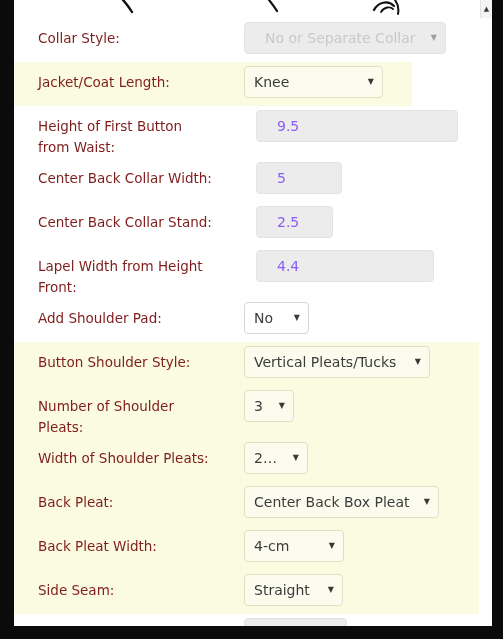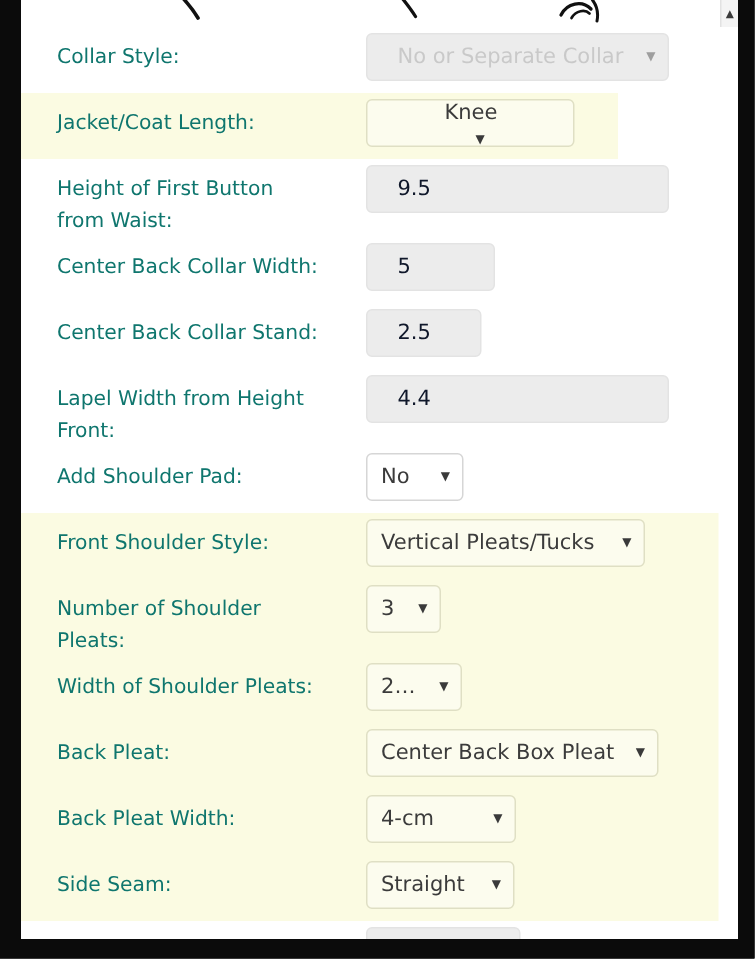--- a/index.html
+++ b/index.html
@@ -99,21 +99,21 @@
     width: 398px;
     background: #fbfbe2;
     z-index: 0;
   }
   .row.hl-narrow { background: transparent; }
 
   .label {
     width: 206px;
     min-width: 206px;
     font-size: 13.5px;
-    color: #0f766e;
+    color: #7f1d1d;
     line-height: 21px;
     padding-top: 10px;
     padding-right: 28px;
     box-sizing: border-box;
     position: relative;
     z-index: 1;
   }
 
   .control {
     position: relative;
@@ -166,21 +166,22 @@
   
   .onyellow {
     background: #fcfcee;
     border-color: #dfdfc4;
   }
 
   
   .txt {
     background: #ececec;
     border-color: #e3e3e3;
-    color: #0f172a;
+    color: #8b5cf6;
+    margin-left: 12px;
   }
 </style>
 </head>
 <body>
 
 <div id="frame">
 
   <div id="page">
 
     <svg id="sketch" viewBox="0 0 478 22" preserveAspectRatio="none">
@@ -203,21 +204,21 @@
           <div class="control">
             <div class="fld sel disabled" style="width: 202px;">
               <span class="val">No or Separate Collar</span>
               <span class="caret">▼</span>
             </div>
           </div>
         </div>
         <div class="row hl-narrow">
           <div class="label">Jacket/Coat Length:</div>
           <div class="control">
-            <div class="fld sel onyellow" style="width: 139px; flex-direction: column;">
+            <div class="fld sel onyellow" style="width: 139px;">
               <span class="val">Knee</span>
               <span class="caret">▼</span>
             </div>
           </div>
         </div>
         <div class="row">
           <div class="label">Height of First Button from Waist:</div>
           <div class="control">
             <div class="fld txt disabled" style="width: 202px;">
               <span class="val">9.5</span>
@@ -236,36 +237,36 @@
           <div class="label">Center Back Collar Stand:</div>
           <div class="control">
             <div class="fld txt disabled" style="width: 77px; text-align: right;">
               <span class="val">2.5</span>
             </div>
           </div>
         </div>
         <div class="row">
           <div class="label">Lapel Width from Height Front:</div>
           <div class="control">
-            <div class="fld txt disabled" style="width: 202px;">
+            <div class="fld txt disabled" style="width: 178px;">
               <span class="val">4.4</span>
             </div>
           </div>
         </div>
         <div class="row">
           <div class="label">Add Shoulder Pad:</div>
           <div class="control">
             <div class="fld sel" style="width: 65px;">
               <span class="val">No</span>
               <span class="caret">▼</span>
             </div>
           </div>
         </div>
         <div class="row hl">
-          <div class="label">Front Shoulder Style:</div>
+          <div class="label">Button Shoulder Style:</div>
           <div class="control">
             <div class="fld sel onyellow" style="width: 186px;">
               <span class="val">Vertical Pleats/Tucks</span>
               <span class="caret">▼</span>
             </div>
           </div>
         </div>
         <div class="row hl">
           <div class="label">Number of Shoulder Pleats:</div>
           <div class="control">

